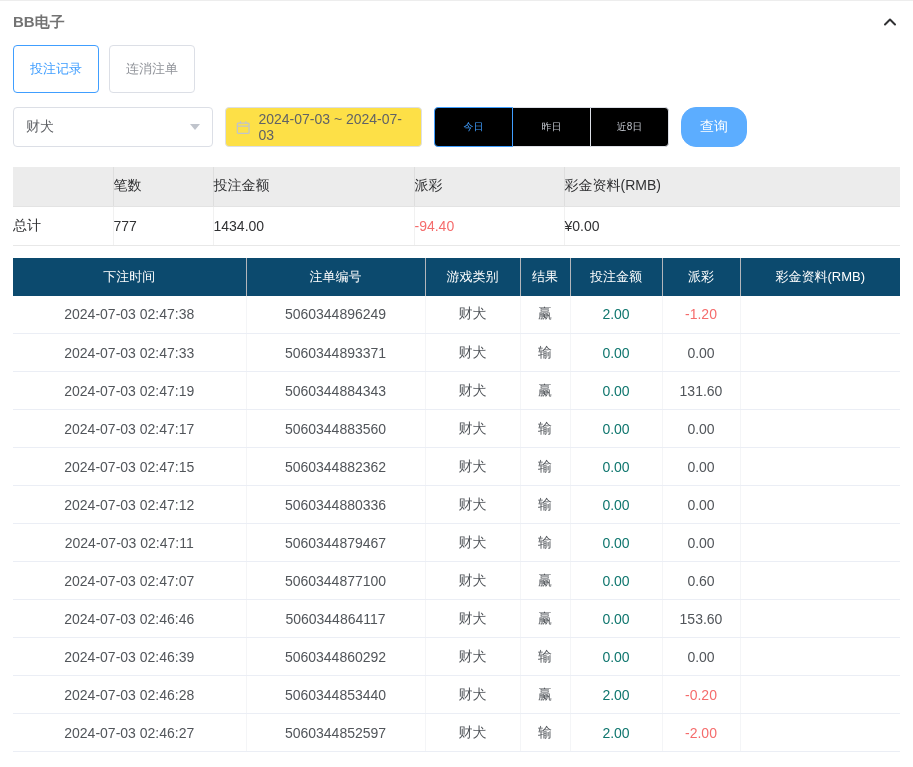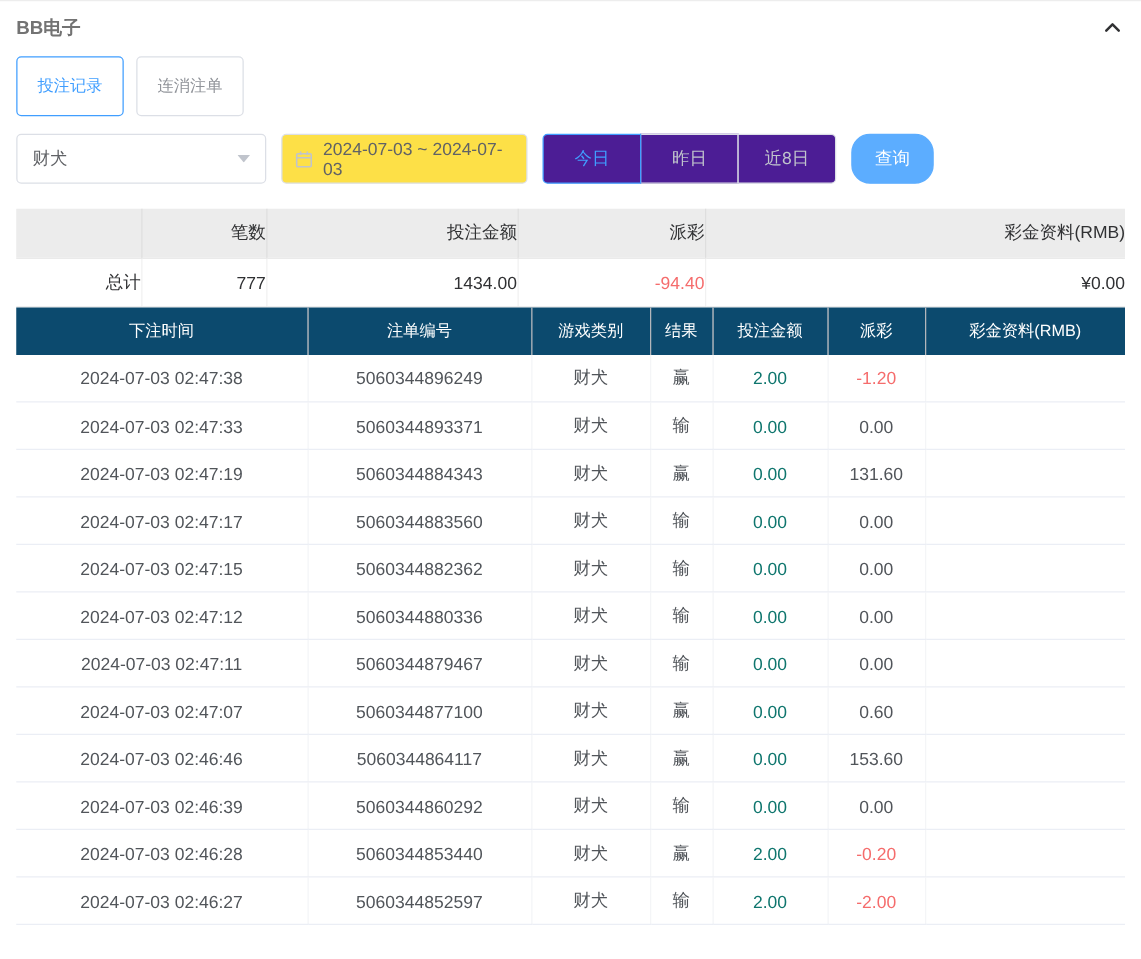--- a/index.html
+++ b/index.html
@@ -36,35 +36,35 @@
     display: flex; align-items: center; justify-content: space-between;
     padding: 0 12px; font-size: 14px; color: #606266; cursor: pointer; background: #fff;
   }
   .date-box {
     width: 197px; height: 40px; border: 1px solid #dcdfe6; border-radius: 4px;
     display: flex; align-items: center; gap: 8px;
     padding: 0 10px; font-size: 14px; color: #606266; cursor: pointer; background: #fde047;
   }
   .quick-group { display: flex; }
   .quick-btn {
-    width: 79px; height: 40px; background: #4c1d95; border: 1px solid #dcdfe6;
-    font-size: 14px; color: #c0c4cc; cursor: pointer; margin-left: -1px;
+    width: 79px; height: 40px; background: #000000; border: 1px solid #dcdfe6;
+    font-size: 10px; color: #c0c4cc; cursor: pointer; margin-left: -1px;
     position: relative; font-family: inherit;
   }
   .quick-btn:first-child { margin-left: 0; border-radius: 4px 0 0 4px; }
   .quick-btn:last-child { border-radius: 0 4px 4px 0; }
   .quick-btn.active { color: #409eff; border-color: #409eff; z-index: 1; }
   .search-btn {
     width: 66px; height: 40px; background: #5cadff; border: 1px solid #5cadff;
     border-radius: 15px; color: #fff; font-size: 14px; cursor: pointer;
     font-family: inherit;
   }
 
   
-  .summary-table { width: 100%; border-collapse: collapse; font-size: 14px; text-align: right; }
+  .summary-table { width: 100%; border-collapse: collapse; font-size: 14px; text-align: left; margin-bottom: 12px; }
   .summary-table th {
     background: #ececec; height: 39px; font-weight: normal; color: #303133;
     border-right: 1px solid #dedede; border-bottom: 1px solid #e3e3e3;
   }
   .summary-table th:last-child { border-right: none; }
   .summary-table td {
     height: 39px; color: #303133; background: #fff;
     border-right: 1px solid #f1f1f1; border-bottom: 1px solid #e8e8e8;
   }
   .summary-table td:last-child { border-right: none; }

